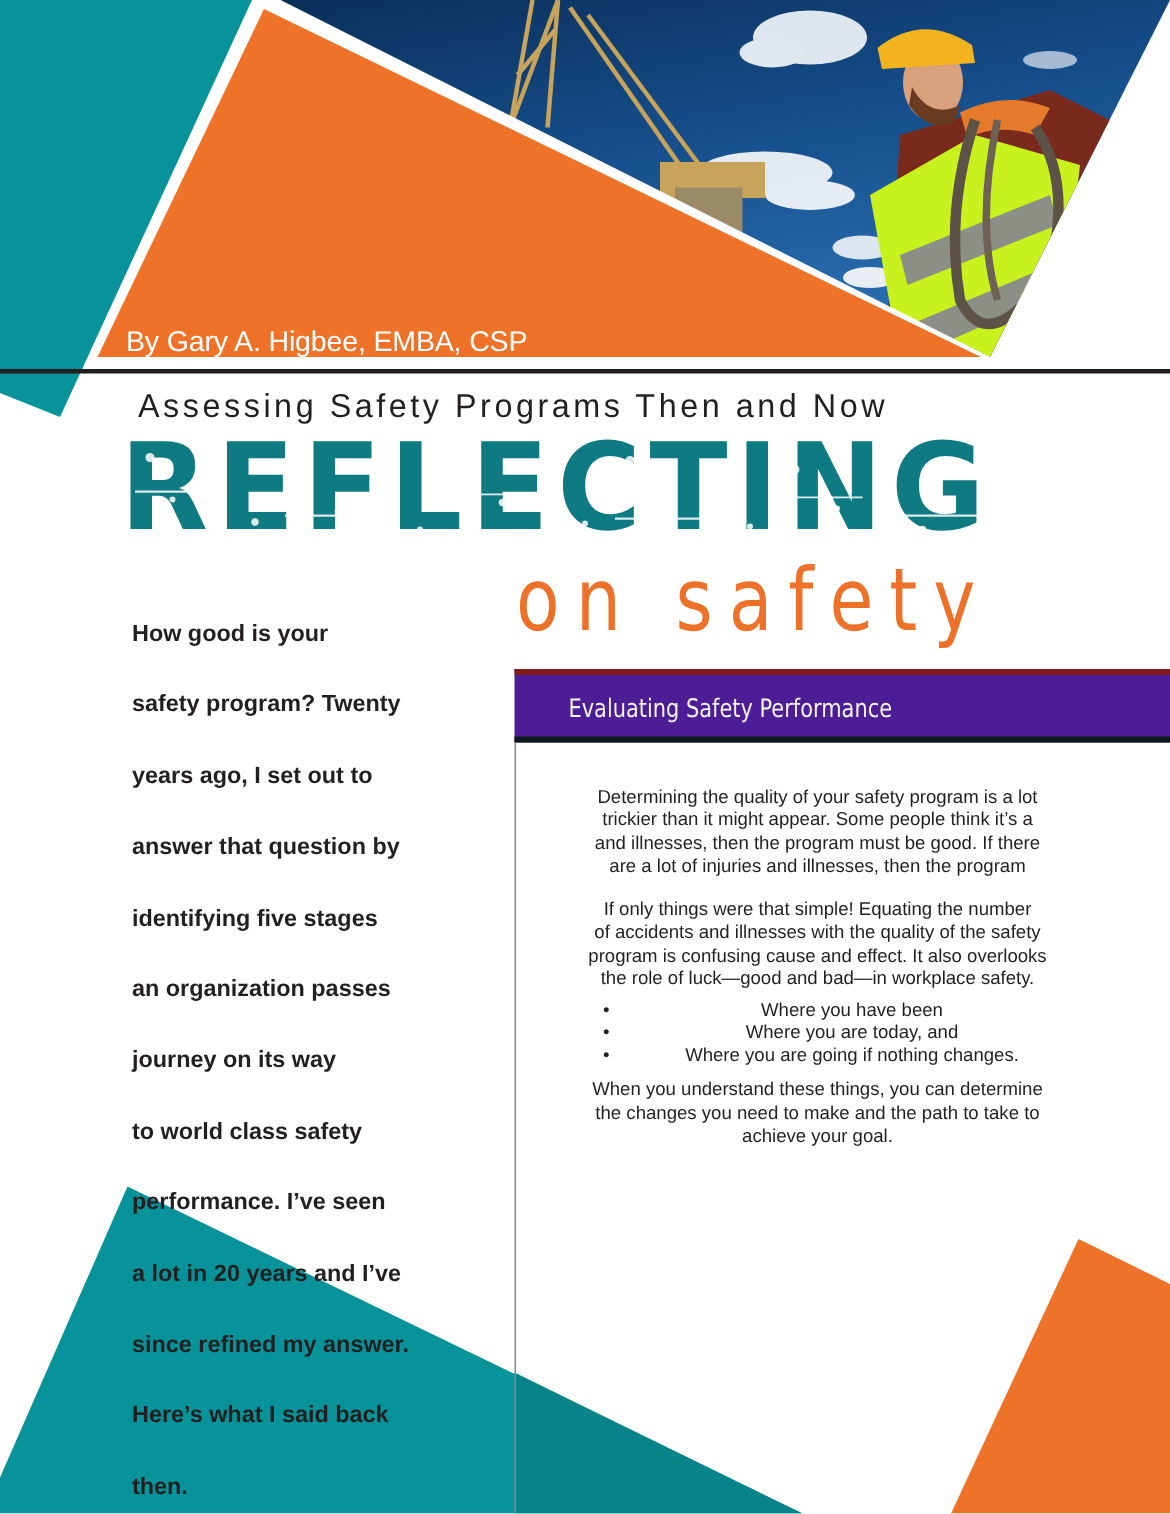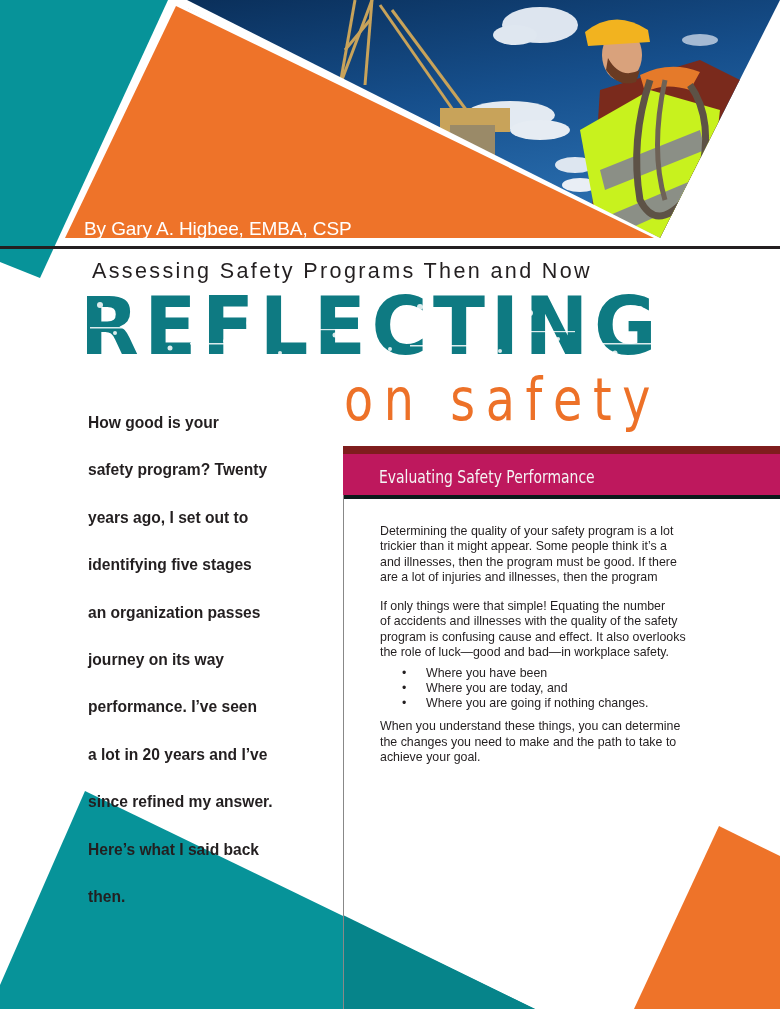--- a/index.html
+++ b/index.html
@@ -6,24 +6,24 @@
   body { width:780px; height:1009px; position:relative; overflow:hidden; background:#ffffff; font-family:"Liberation Sans", sans-serif; }
   #shapes { position:absolute; left:0; top:0; width:780px; height:1009px; }
   .byline { position:absolute; left:84px; top:218px; color:#ffffff; font-size:19px; letter-spacing:-0.1px; }
   .rule { position:absolute; left:0; top:246px; width:780px; height:3px; background:#231f20; }
   .kicker { position:absolute; left:92px; top:258px; font-size:22px; letter-spacing:2.4px; color:#231f20; font-family:"Liberation Sans", sans-serif; font-weight:normal; transform:scaleX(0.98); transform-origin:left; }
   .reflect { position:absolute; left:80px; top:287px; font-family:"DejaVu Sans", sans-serif; font-weight:bold; font-size:82px; line-height:80px; color:#0e7a82; letter-spacing:6px; transform:scaleX(0.93) scaleY(0.98); transform-origin:left top; }
   .grunge { position:absolute; left:80px; top:293px; width:612px; height:74px; pointer-events:none; }
   .onsafety { position:absolute; left:344px; top:367px; font-family:"DejaVu Sans", sans-serif; font-size:58px; line-height:66px; color:#ed7128; letter-spacing:13px; font-weight:normal; transform:scaleX(0.82); transform-origin:left top; }
   .intro { position:absolute; left:88px; top:386px; width:232px; font-weight:bold; font-size:15.6px; line-height:20.4px; color:#231f20; }
   .intro span { display:block; white-space:nowrap;margin-top:27px; }
-  .boxhead { position:absolute; left:343px; top:446px; width:437px; height:41px; background:#be185d; border-top:8px solid #7f1d1d; border-bottom:4px solid #0a1a1a; }
+  .boxhead { position:absolute; left:343px; top:446px; width:437px; height:41px; background:#4c1d95; border-top:4px solid #7f1d1d; border-bottom:4px solid #0a1a1a; }
   .boxhead-title { position:absolute; left:36px; top:13px; color:#f4f4f4; font-size:17px; font-family:"DejaVu Sans", sans-serif; transform:scaleX(0.82); transform-origin:left top; white-space:nowrap; }
   .vline { position:absolute; left:343px; top:495px; width:1px; height:514px; background:#888888; }
-  .body { position:absolute; left:380px; top:524px; width:330px; font-size:12.4px; line-height:15.3px; color:#231f20; }
+  .body { position:absolute; left:380px; top:524px; width:330px; font-size:12.4px; line-height:15.3px; color:#231f20;text-align:center; }
   .body p { margin:0 0 14px 0; }
   .body p span { display:block; white-space:nowrap; }
   .body ul { list-style:none; margin:-8px 0 8px 0; padding:0; }
   .body li { position:relative; padding-left:46px; line-height:15px; white-space:nowrap; }
   .body li .bullet { position:absolute; left:22px; top:0; }
 </style>
 </head>
 <body>
 
 <svg id="shapes" viewBox="0 0 780 1009" xmlns="http://www.w3.org/2000/svg">
@@ -122,23 +122,25 @@
       <rect x="440" y="38" width="55" height="1.2"></rect>
       <rect x="520" y="50" width="60" height="1.5"></rect>
   </g>
 </svg>
 <div class="onsafety">on safety</div>
 
 <div class="intro">
   <span>How good is your</span>
   <span>safety program? Twenty</span>
   <span>years ago, I set out to</span>
+  <span>answer that question by</span>
   <span>identifying five stages</span>
   <span>an organization passes</span>
   <span>journey on its way</span>
+  <span>to world class safety</span>
   <span>performance. I’ve seen</span>
   <span>a lot in 20 years and I’ve</span>
   <span>since refined my answer.</span>
   <span>Here’s what I said back</span>
   <span>then.</span>
 </div>
 
 <div class="boxhead">
   <div class="boxhead-title">Evaluating Safety Performance</div>
 </div>

